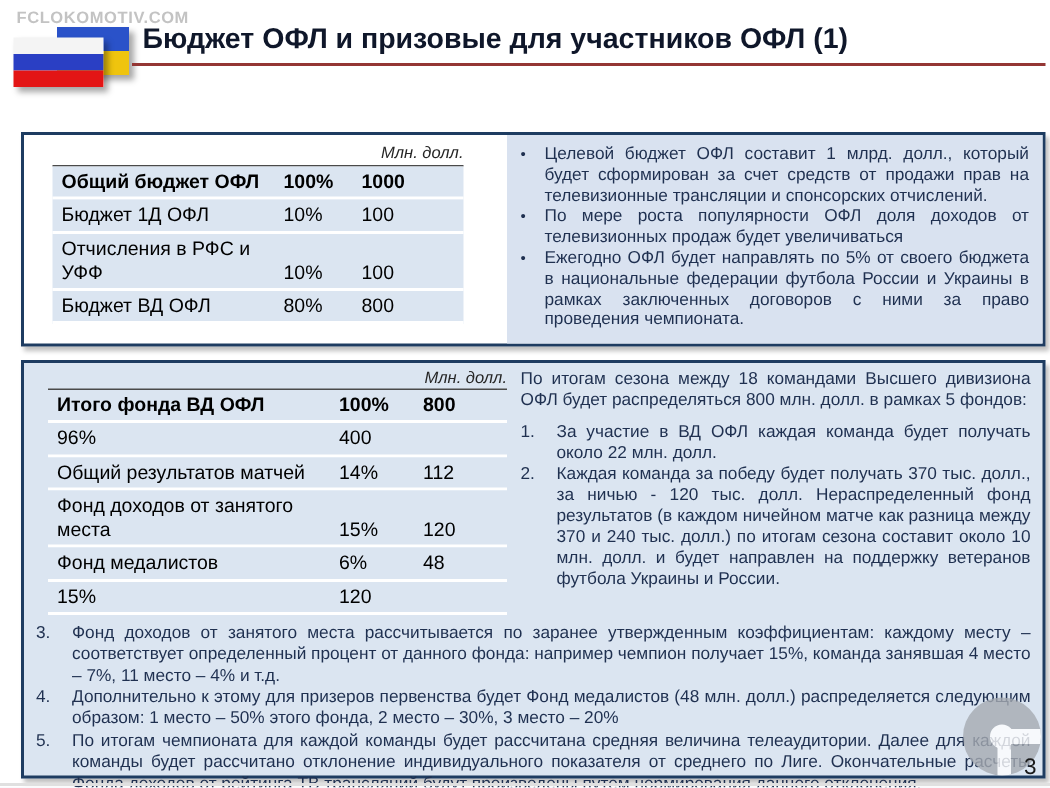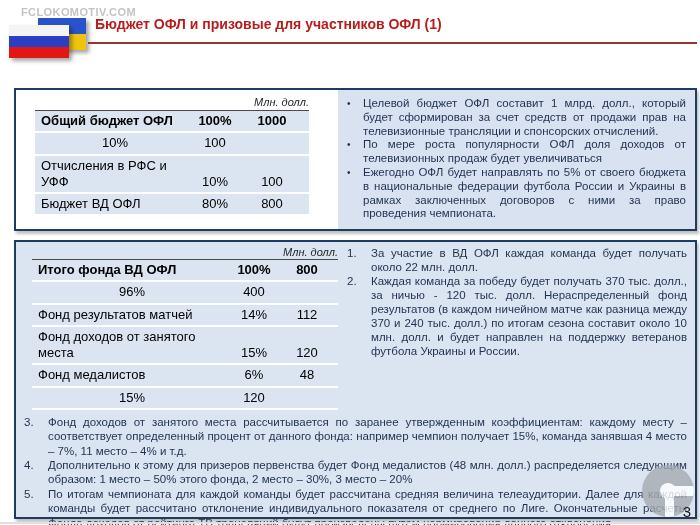--- a/index.html
+++ b/index.html
@@ -3,31 +3,31 @@
 <meta charset="utf-8">
 <style>
   html,body { margin:0; padding:0; background:#fff; }
   .slide {
     position:relative; width:700px; height:525px; background:#fff; overflow:hidden;
     font-family:"Liberation Sans", sans-serif; color:#000;
   }
 
   
   .watermark-text {
-    position:absolute; left:21px; top:6px; font-size:11px; font-weight:bold;
+    position:absolute; left:11px; top:6px; font-size:11px; font-weight:bold;
     color:#c3c3c3; letter-spacing:0.4px;
   }
   .flag { position:absolute; box-shadow:3px 3px 4px rgba(0,0,0,0.35); }
   .flag-ua { left:38px; top:18px; width:48px; height:32px; }
   .flag-ua .band { height:50%; }
   .flag-ru { left:9px; top:25px; width:60px; height:33px; }
   .flag-ru .band { height:33.34%; }
   .page-title {
-    position:absolute; left:95px; top:16px; margin:0; font-size:14px; font-weight:bold;
-    color:#b91c1c; white-space:nowrap;
+    position:absolute; left:95px; top:16px; margin:0; font-size:19px; font-weight:bold;
+    color:#0f172a; white-space:nowrap;
   }
   .title-rule { position:absolute; left:88px; top:42px; width:609px; height:2px; background:#943634; }
 
   
   .box {
     position:absolute; left:14px; width:683px; box-sizing:border-box;
     border:2px solid #1e3c61; box-shadow:2px 3px 3px rgba(0,0,0,0.25);
   }
   .box1 { top:88px; height:143px; background:#fff; display:flex; }
   .box2 { top:240px; height:279px; background:#dbe5f1; padding:3px 6px; }
@@ -35,21 +35,21 @@
   
   .unit-label { font-size:11px; font-style:italic; color:#262626; text-align:right; }
   .ptable { border-top:1px solid #4a4a4a; }
   .trow {
     display:grid; background:#dbe5f1; border-bottom:2px solid #fff;
     padding:2px 6px; font-size:13px; line-height:1.25; align-items:end;
   }
   .t1 .trow { grid-template-columns:1fr 52px 62px; }
   .t2 .trow { grid-template-columns:1fr 56px 50px; }
   .trow.bold { font-weight:bold; }
-  .cell-pct, .cell-val { text-align:center; }
+  .cell-pct, .cell-val { text-align:left; }
 
   .box1-left { width:322px; padding:6px 29px 0 19px; box-sizing:border-box; }
   .box1-left .unit-label { margin-bottom:2px; }
   .box1-right {
     flex:1; background:#d9e2f0; padding:7px 9px 0 9px; font-size:11.5px;
     line-height:13.8px; color:#1f3050; text-align:justify;
   }
   .bullet { display:grid; grid-template-columns:16px 1fr; }
   .bullet-dot { font-size:10px; line-height:13.8px; }
 
@@ -107,20 +107,21 @@
   <section class="box box1">
     <div class="box1-left">
       <div class="unit-label">Млн. долл.</div>
       <div class="ptable t1">
         <div class="trow bold">
           <span class="cell-name">Общий бюджет ОФЛ</span>
           <span class="cell-pct">100%</span>
           <span class="cell-val">1000</span>
         </div>
         <div class="trow">
+          <span class="cell-name">Бюджет 1Д ОФЛ</span>
           <span class="cell-pct">10%</span>
           <span class="cell-val">100</span>
         </div>
         <div class="trow">
           <span class="cell-name">Отчисления в РФС и УФФ</span>
           <span class="cell-pct">10%</span>
           <span class="cell-val">100</span>
         </div>
         <div class="trow">
           <span class="cell-name">Бюджет ВД ОФЛ</span>
@@ -153,41 +154,42 @@
           <div class="trow bold">
             <span class="cell-name">Итого фонда ВД ОФЛ</span>
             <span class="cell-pct">100%</span>
             <span class="cell-val">800</span>
           </div>
           <div class="trow">
             <span class="cell-pct">96%</span>
             <span class="cell-val">400</span>
           </div>
           <div class="trow">
-            <span class="cell-name">Фонд результатов матчей</span>
+            <span class="cell-name">Общий результатов матчей</span>
             <span class="cell-pct">14%</span>
             <span class="cell-val">112</span>
           </div>
           <div class="trow">
             <span class="cell-name">Фонд доходов от занятого места</span>
             <span class="cell-pct">15%</span>
             <span class="cell-val">120</span>
           </div>
           <div class="trow">
             <span class="cell-name">Фонд медалистов</span>
             <span class="cell-pct">6%</span>
             <span class="cell-val">48</span>
           </div>
           <div class="trow">
             <span class="cell-pct">15%</span>
             <span class="cell-val">120</span>
           </div>
         </div>
       </div>
       <div class="box2-right">
+        <p class="intro-par">По итогам сезона между 18 командами Высшего дивизиона ОФЛ будет распределяться 800 млн. долл. в рамках 5 фондов:</p>
         <div class="numitem">
           <span>1.</span>
           <span>За участие в ВД ОФЛ каждая команда будет получать около 22 млн. долл.</span>
         </div>
         <div class="numitem">
           <span>2.</span>
           <span>Каждая команда за победу будет получать 370 тыс. долл., за ничью - 120 тыс. долл. Нераспределенный фонд результатов (в каждом ничейном матче как разница между 370 и 240 тыс. долл.) по итогам сезона составит около 10 млн. долл. и будет направлен на поддержку ветеранов футбола Украины и России.</span>
         </div>
       </div>
     </div>

